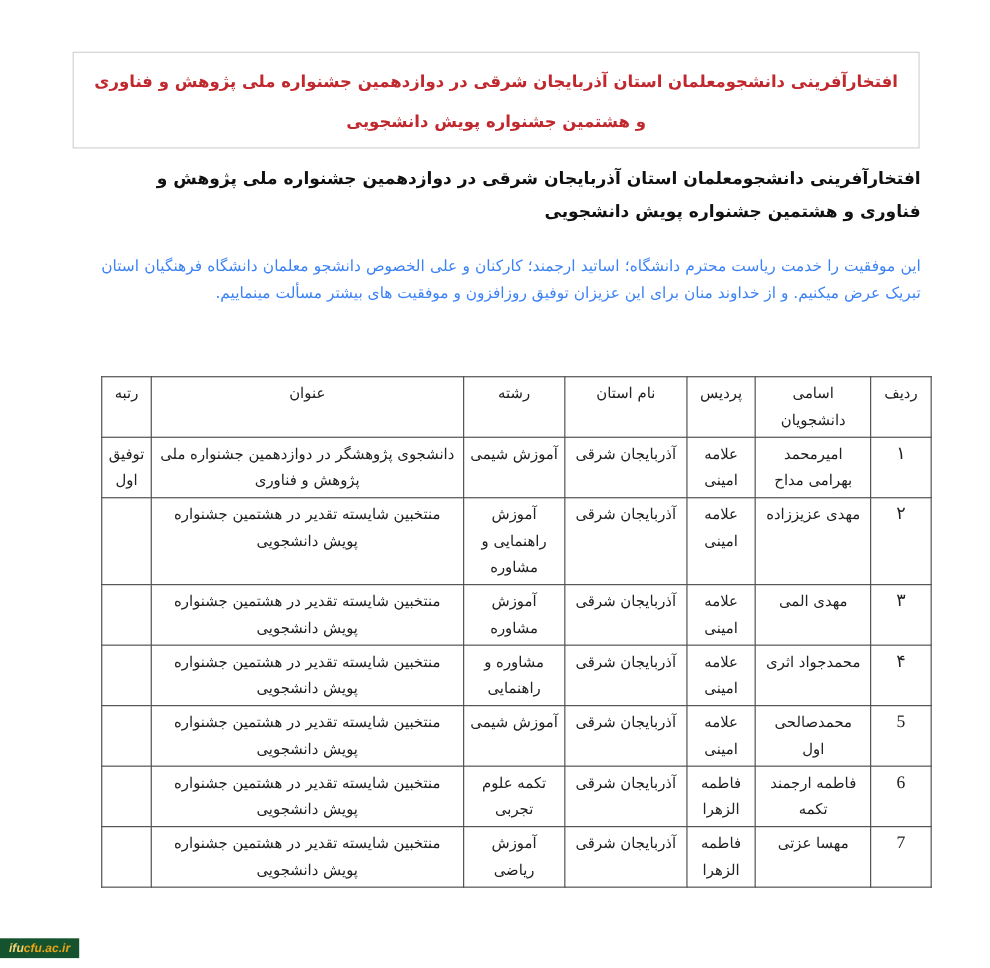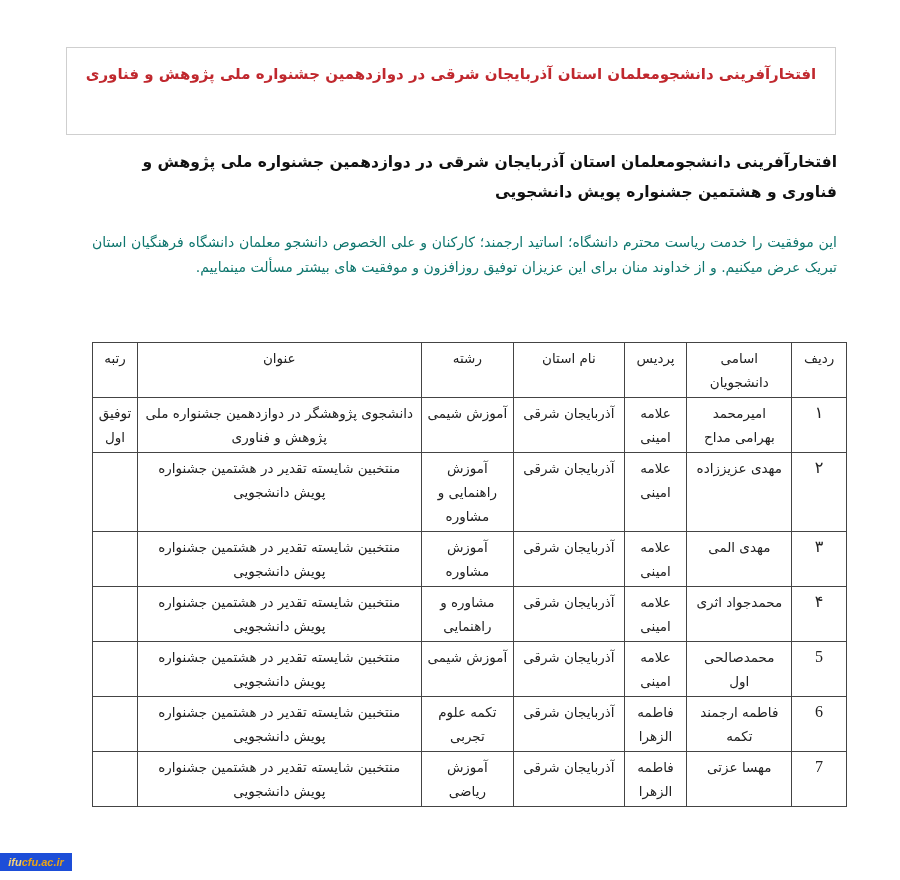--- a/index.html
+++ b/index.html
@@ -17,21 +17,21 @@
     }
     .headline-box .line1 { margin-top: 8px; }
     .title {
       position: absolute; left: 92px; top: 147px; width: 745px;
       direction: rtl; text-align: right;
       font-size: 15.5px; font-weight: bold; color: #111; line-height: 30px;
     }
     .paragraph {
       position: absolute; left: 92px; top: 230px; width: 745px;
       direction: rtl; text-align: justify; text-align-last: right;
-      font-size: 14px; color: #0f766e; line-height: 25px;
+      font-size: 14px; color: #3b82f6; line-height: 25px;
     }
     table.results {
       position: absolute; left: 92px; top: 342px; width: 755px;
       border-collapse: collapse; direction: rtl;
       font-size: 13.5px; color: #222;
     }
     table.results th, table.results td {
       border: 1.3px solid #444; padding: 3px 5px; vertical-align: top;
       text-align: center; font-weight: normal; line-height: 24px;
     }
@@ -39,31 +39,32 @@
     .col-radif { width: 44px; }
     .col-name { width: 94px; }
     .col-campus { width: 52px; margin-top: 40px; }
     .col-province { width: 100px; }
     .col-field { width: 82px; }
     .col-title { width: 275px; }
     .col-rank { width: 34px; margin-left: 11px; }
     td.num { font-family: "Liberation Serif", serif; font-size: 16px; }
     .watermark {
       position: absolute; left: 0; top: 853px; width: 72px; height: 18px;
-      background: #1d4ed8; color: #e8a317;
+      background: #14532d; color: #e8a317;
       font-family: "Liberation Sans", sans-serif; font-style: italic; font-weight: bold;
       font-size: 11px; line-height: 18px; text-align: center;
     }
     .watermark .w1 { color: #f3d27a; }
   </style>
 </head>
 <body>
 
 <div class="headline-box">
   <div class="line line1">افتخارآفرینی دانشجومعلمان استان آذربایجان شرقی در دوازدهمین جشنواره ملی پژوهش و فناوری</div>
+  <div class="line line2">و  هشتمین جشنواره پویش دانشجویی</div>
 </div>
 
 <div class="title">افتخارآفرینی دانشجومعلمان استان آذربایجان شرقی در دوازدهمین جشنواره ملی پژوهش و فناوری و  هشتمین جشنواره پویش دانشجویی</div>
 
 <div class="paragraph">این موفقیت را خدمت ریاست محترم دانشگاه؛ اساتید ارجمند؛ کارکنان و علی الخصوص دانشجو معلمان دانشگاه فرهنگیان استان تبریک عرض میکنیم. و از خداوند منان برای این عزیزان توفیق روزافزون و موفقیت های بیشتر مسألت مینماییم.</div>
 
 <table class="results">
   <thead>
     <tr>
       <th class="col-radif">ردیف</th>

